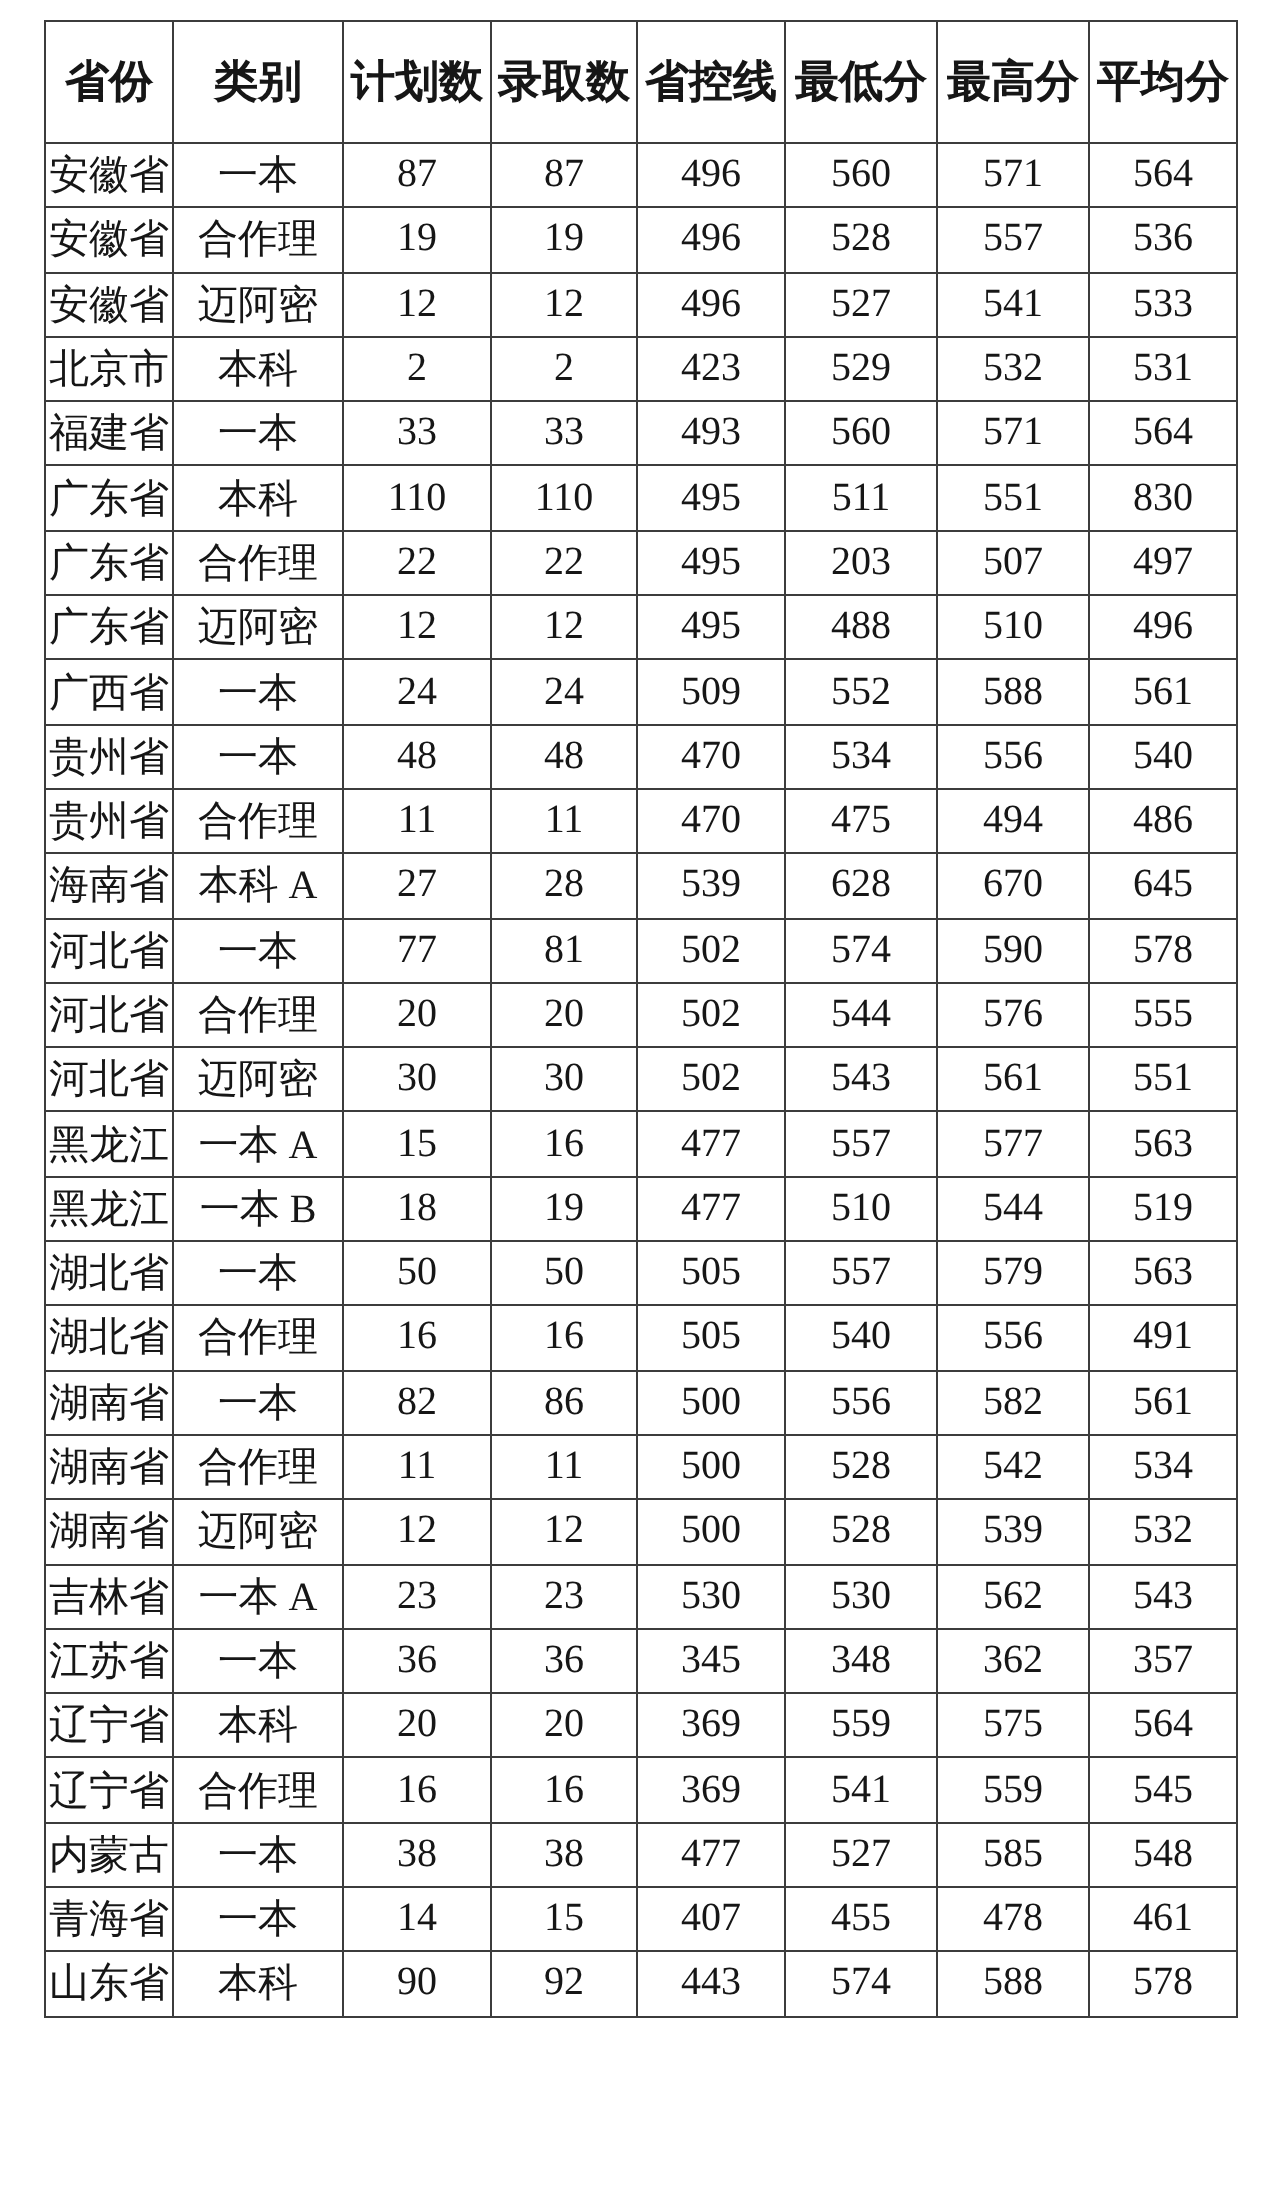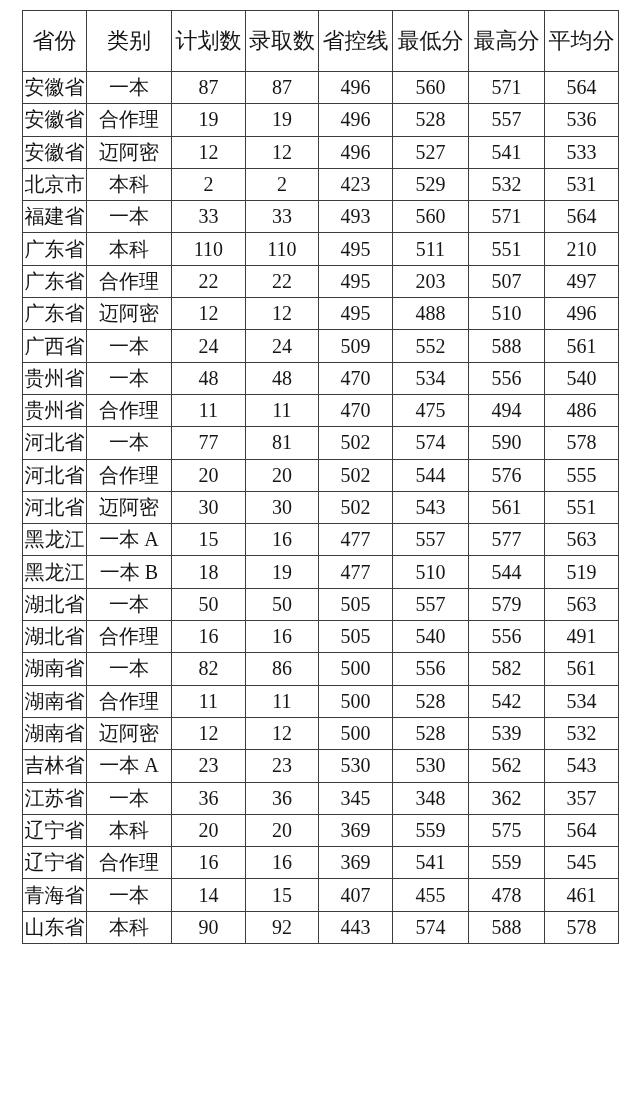--- a/index.html
+++ b/index.html
@@ -32,21 +32,21 @@
     border: 1.5px solid #3c3c3c;
     text-align: center;
     vertical-align: middle;
     padding: 0;
     white-space: nowrap;
     overflow: hidden;
   }
   table.score-table thead th {
     height: 60px;
     font-size: 22px;
-    font-weight: normal;
+    font-weight: bold;
     letter-spacing: 0px;
   }
   table.score-table tbody td {
     height: 31.3px;
     font-size: 20px;
     font-weight: normal;
   }
 </style>
 </head>
 <body>
@@ -127,21 +127,21 @@
           <td>564</td>
         </tr>
         <tr>
           <td>广东省</td>
           <td>本科</td>
           <td>110</td>
           <td>110</td>
           <td>495</td>
           <td>511</td>
           <td>551</td>
-          <td>210</td>
+          <td>830</td>
         </tr>
         <tr>
           <td>广东省</td>
           <td>合作理</td>
           <td>22</td>
           <td>22</td>
           <td>495</td>
           <td>203</td>
           <td>507</td>
           <td>497</td>
@@ -178,20 +178,30 @@
         </tr>
         <tr>
           <td>贵州省</td>
           <td>合作理</td>
           <td>11</td>
           <td>11</td>
           <td>470</td>
           <td>475</td>
           <td>494</td>
           <td>486</td>
+        </tr>
+        <tr>
+          <td>海南省</td>
+          <td>本科 A</td>
+          <td>27</td>
+          <td>28</td>
+          <td>539</td>
+          <td>628</td>
+          <td>670</td>
+          <td>645</td>
         </tr>
         <tr>
           <td>河北省</td>
           <td>一本</td>
           <td>77</td>
           <td>81</td>
           <td>502</td>
           <td>574</td>
           <td>590</td>
           <td>578</td>
@@ -320,20 +330,30 @@
           <td>辽宁省</td>
           <td>合作理</td>
           <td>16</td>
           <td>16</td>
           <td>369</td>
           <td>541</td>
           <td>559</td>
           <td>545</td>
         </tr>
         <tr>
+          <td>内蒙古</td>
+          <td>一本</td>
+          <td>38</td>
+          <td>38</td>
+          <td>477</td>
+          <td>527</td>
+          <td>585</td>
+          <td>548</td>
+        </tr>
+        <tr>
           <td>青海省</td>
           <td>一本</td>
           <td>14</td>
           <td>15</td>
           <td>407</td>
           <td>455</td>
           <td>478</td>
           <td>461</td>
         </tr>
         <tr>

